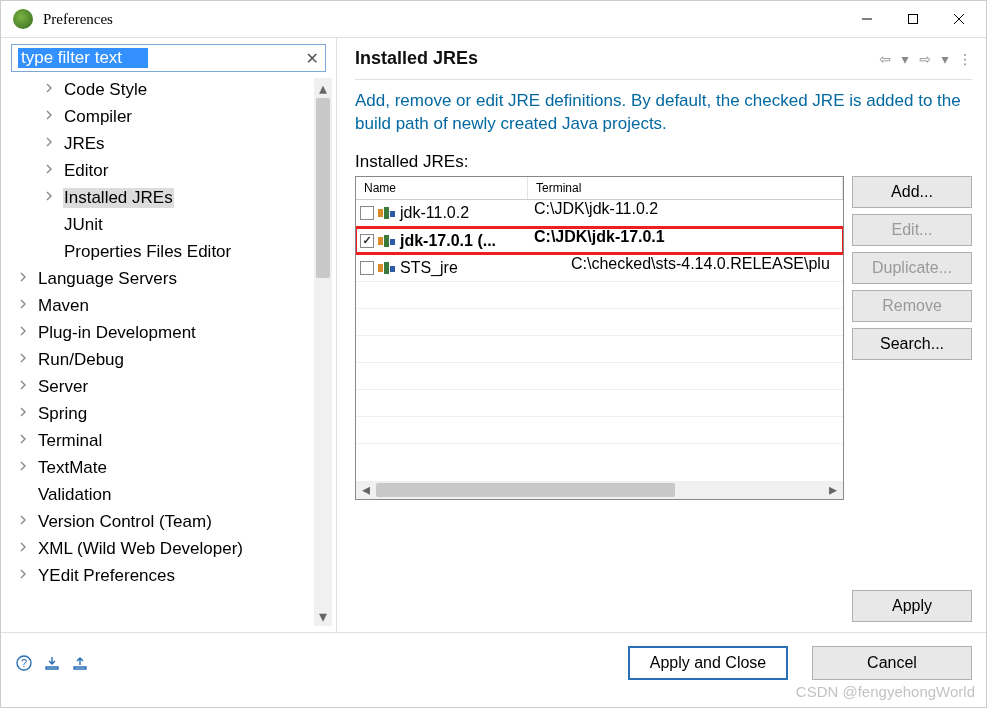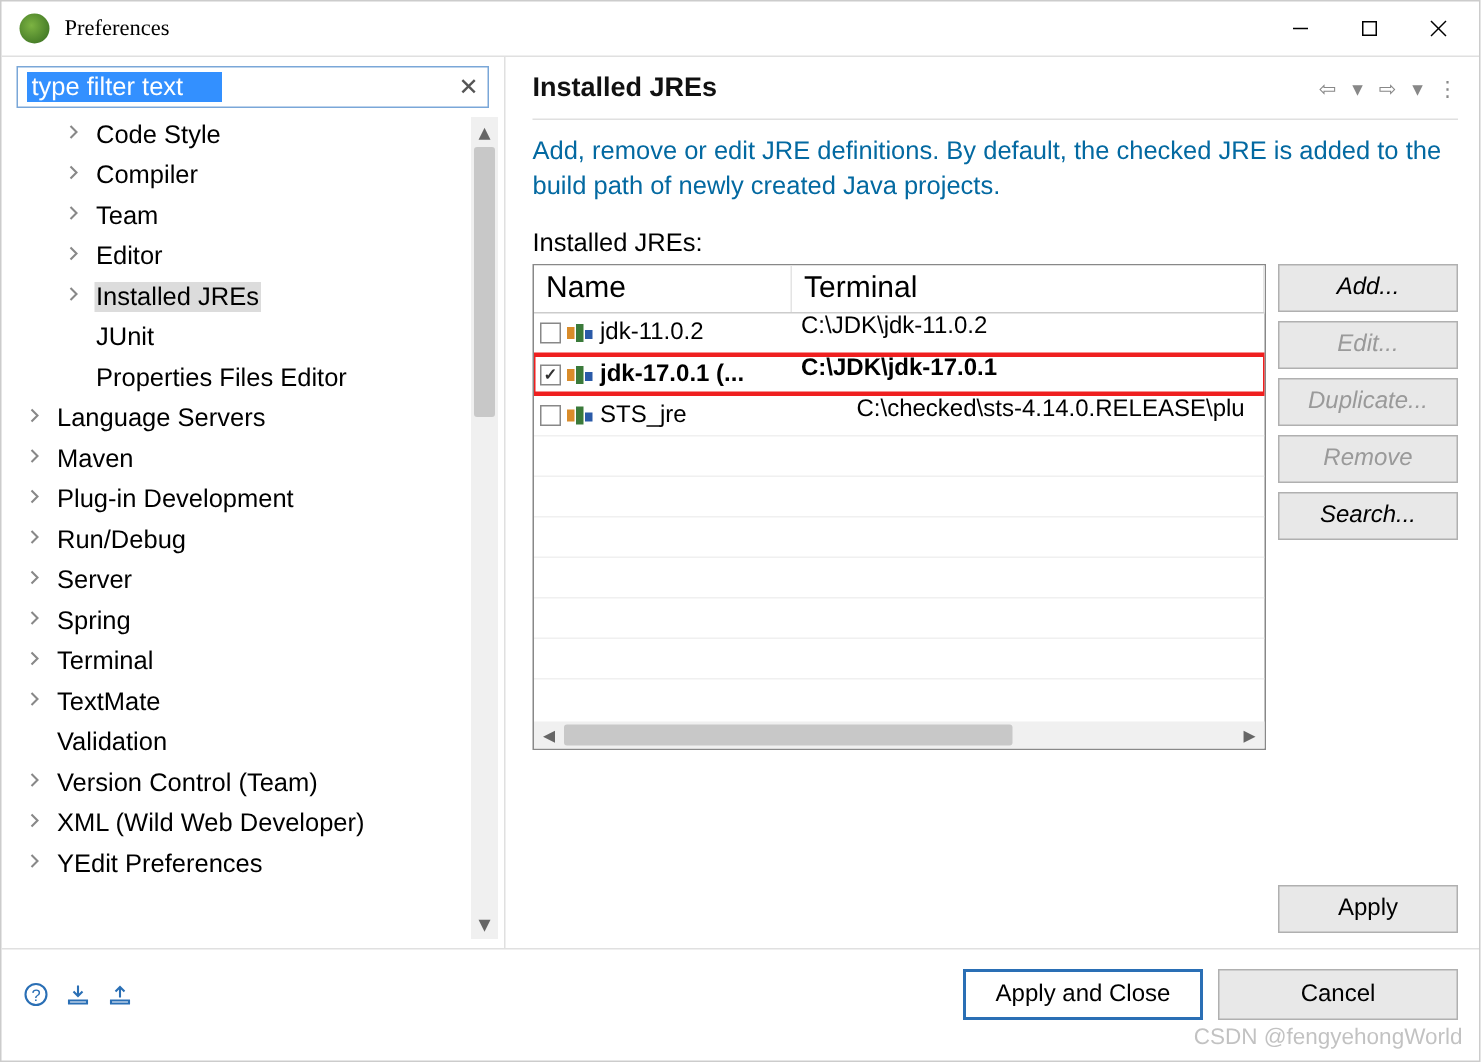--- a/index.html
+++ b/index.html
@@ -37,48 +37,48 @@
 .header-row h2 { font-size: 18px; font-weight: 700; color: #111; flex: 1; }
 .header-row .mini { display: flex; gap: 6px; color: #888; font-size: 14px; }
 .header-row .mini span { width: 14px; text-align: center; }
 
 .desc { font-size: 17px; color: #0369a1; line-height: 1.35; margin-bottom: 16px; }
 .table-label { font-size: 17px; margin-bottom: 4px; }
 
 .table-area { display: flex; gap: 8px; }
 .table-box { flex: 1; border: 1px solid #888; height: 324px; display: flex; flex-direction: column; }
 .table-head { display: flex; border-bottom: 1px solid #ccc; background: #fff; }
-.table-head .th { padding: 4px 8px; font-size: 20px; border-right: 1px solid #e4e4e4; }
+.table-head .th { padding: 4px 8px; font-size: 12px; border-right: 1px solid #e4e4e4; }
 .th-name { width: 172px; }
 .th-loc { flex: 1; }
 .table-body { flex: 1; overflow: hidden; position: relative; }
 .row { display: flex; height: 27px; font-size: 16px; border-top: 1px solid #f0f0f0; }
 .row:first-child { border-top: none; }
 .row .cell-name { width: 172px; display: flex; align-items: center; padding-left: 4px; gap: 4px; white-space: nowrap; overflow: hidden; }
 .row .cell-loc { flex: 1; padding-left: 6px; white-space: nowrap; overflow: hidden; }
 .row.bold { font-weight: 700; }
 .row .chk { width: 14px; height: 14px; border: 1px solid #888; flex-shrink: 0; display:flex; align-items:center; justify-content:center; font-size:11px; color:#333; }
 .row .jre-icon { width: 18px; height: 14px; flex-shrink: 0; }
 .highlight-box { position: absolute; border: 3px solid #ef1f1f; pointer-events: none; }
 .table-scroll-h { height: 18px; background: #f0f0f0; display: flex; align-items: center; padding: 0 2px; }
 .table-scroll-h .sbtn { width: 16px; height: 14px; color: #666; display:flex; align-items:center; justify-content:center; }
 .table-scroll-h .thumb { height: 14px; background: #c8c8c8; border-radius: 2px; }
 
-.side-btns { display: flex; flex-direction: column; gap: 6px; width: 120px; font-style: italic; }
+.side-btns { display: flex; flex-direction: column; gap: 6px; width: 120px; }
 .btn { height: 32px; border: 1px solid #b0b0b0; background: #e8e8e8; font-size: 16px; color: #000; display: flex; align-items: center; justify-content: center; }
 .btn.disabled { color: #9a9a9a; }
 
 .apply-row { display: flex; justify-content: flex-end; margin-top: auto; padding-top: 16px; }
 .apply-row .btn { width: 120px; }
 
 .footer { height: 60px; display: flex; align-items: center; padding: 0 14px; }
 .footer .help-icons { display: flex; gap: 10px; font-size: 16px; color: #2a6fb5; }
 .footer .help-icons .hi { width: 18px; height: 18px; display:flex; align-items:center; justify-content:center; }
 .footer .spacer { flex: 1; }
-.footer .btn { width: 160px; height: 34px; margin-left: 10px; }
+.footer .btn { width: 160px; height: 34px; margin-left: 24px; }
 .footer .btn.primary { border: 2px solid #2a6fb5; background: #fff; }
 
 .watermark { position: absolute; bottom: 8px; right: 12px; font-size: 15px; color: rgba(120,120,120,0.45); pointer-events: none; }
 </style>
 </head>
 <body>
 
 <div class="titlebar">
   <div class="app-icon"></div>
   <div class="title">Preferences</div>
@@ -125,21 +125,21 @@
               </svg>
             </span>
             <span class="label">Compiler</span>
           </div>
           <div class="tree-item indent-1">
             <span class="arrow">
               <svg width="10" height="10" viewBox="0 0 10 10">
                 <path d="M3 1 L7 5 L3 9" fill="none" stroke="#888" stroke-width="1.4"></path>
               </svg>
             </span>
-            <span class="label">Team</span>
+            <span class="label">JREs</span>
           </div>
           <div class="tree-item indent-1">
             <span class="arrow">
               <svg width="10" height="10" viewBox="0 0 10 10">
                 <path d="M3 1 L7 5 L3 9" fill="none" stroke="#888" stroke-width="1.4"></path>
               </svg>
             </span>
             <span class="label">Editor</span>
           </div>
           <div class="tree-item indent-1 selected">

